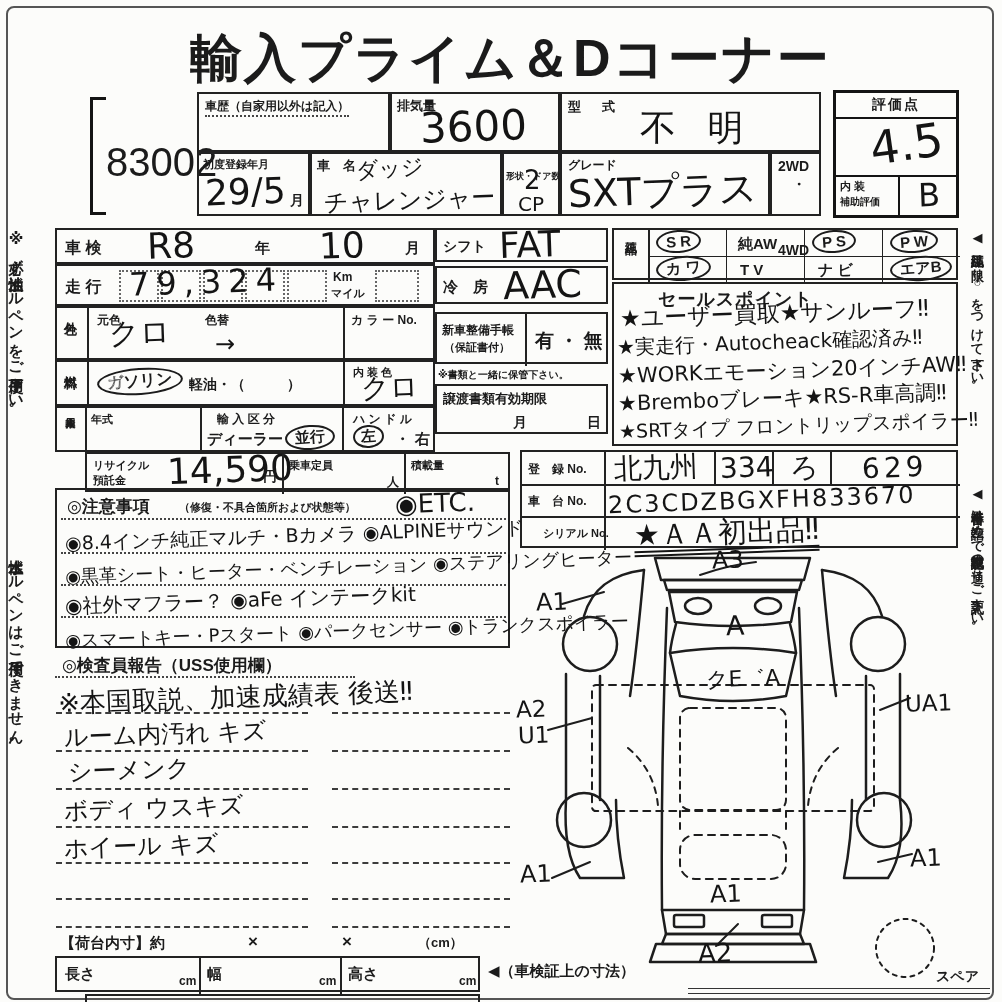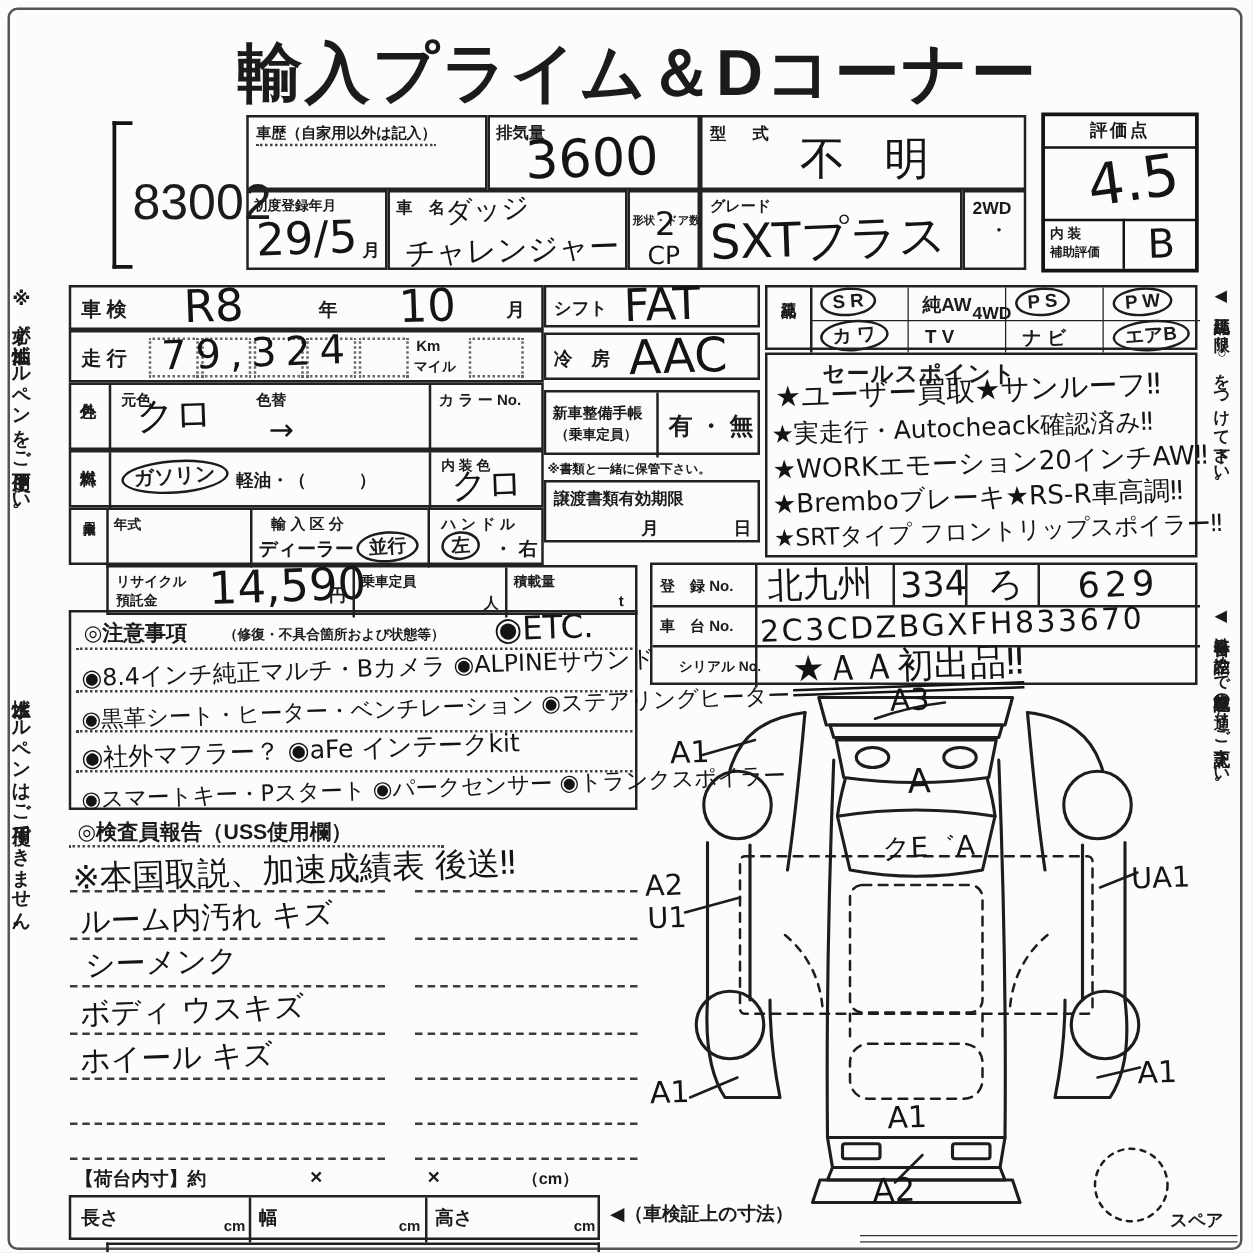--- a/index.html
+++ b/index.html
@@ -147,21 +147,21 @@
   <div class="abs b" style="left:435px;top:228px;width:173px;height:34px;">
     <span class="abs lb nw" style="left:6px;top:8px;font-size:14px;">シフト</span>
     <span class="abs hw rot" style="left:62px;top:-3px;font-size:36px;">FAT</span>
   </div>
   <div class="abs b" style="left:435px;top:266px;width:173px;height:38px;">
     <span class="abs lb nw" style="left:6px;top:10px;font-size:15px;">冷　房</span>
     <span class="abs hw rot" style="left:66px;top:-2px;font-size:38px;">AAC</span>
   </div>
   <div class="abs b" style="left:435px;top:312px;width:173px;height:52px;">
     <span class="abs lb nw" style="left:5px;top:8px;font-size:12px;">新車整備手帳</span>
-    <span class="abs lb nw" style="left:7px;top:26px;font-size:11px;">（乗車定員）</span>
+    <span class="abs lb nw" style="left:7px;top:26px;font-size:11px;">（保証書付）</span>
     <span class="abs" style="left:88px;top:0;width:0;height:52px;border-left:2px solid #222;"></span>
     <span class="abs lb nw" style="left:98px;top:14px;font-size:19px;">有 ・ 無</span>
   </div>
   <div class="abs lb nw" style="left:438px;top:368px;font-size:10px;">※書類と一緒に保管下さい。</div>
   <div class="abs b" style="left:435px;top:384px;width:173px;height:50px;">
     <span class="abs lb nw" style="left:6px;top:4px;font-size:13px;">譲渡書類有効期限</span>
     <span class="abs lb" style="left:76px;top:28px;font-size:14px;">月</span>
     <span class="abs lb" style="left:150px;top:28px;font-size:14px;">日</span>
   </div>
 

